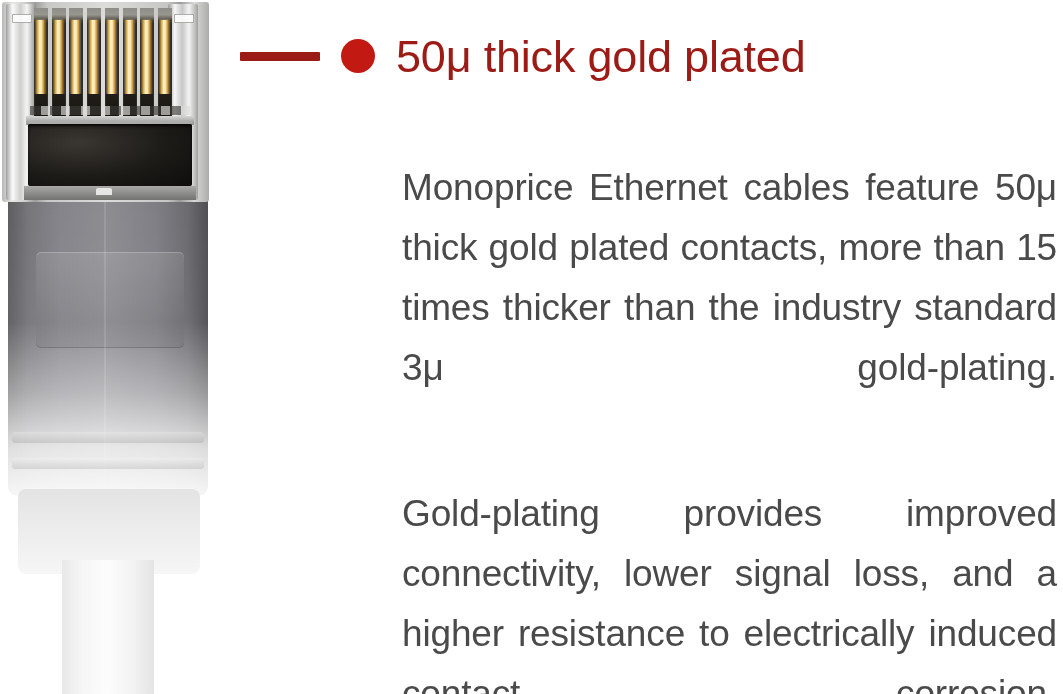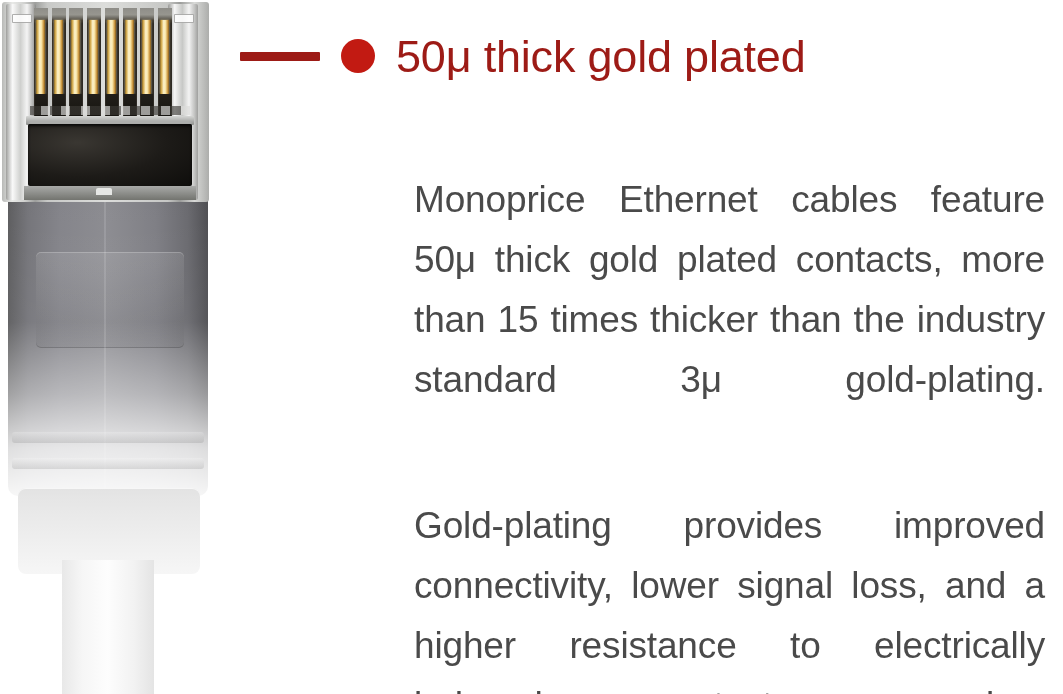--- a/index.html
+++ b/index.html
@@ -273,21 +273,21 @@
     flex: 0 0 auto;
   }
 
   .body-block {
     position: absolute;
     left: 156px;
     top: 152px;
     width: 667px;
   }
   .para {
-    margin: 18px;
+    margin: 6px;
     font-size: 37px;
     line-height: 60px;
     color: #4a4a4a;
     text-align: justify;
     text-justify: inter-word;
     letter-spacing: -0.15px;
   }
   .para + .para {
     margin-top: 26px;
   }

